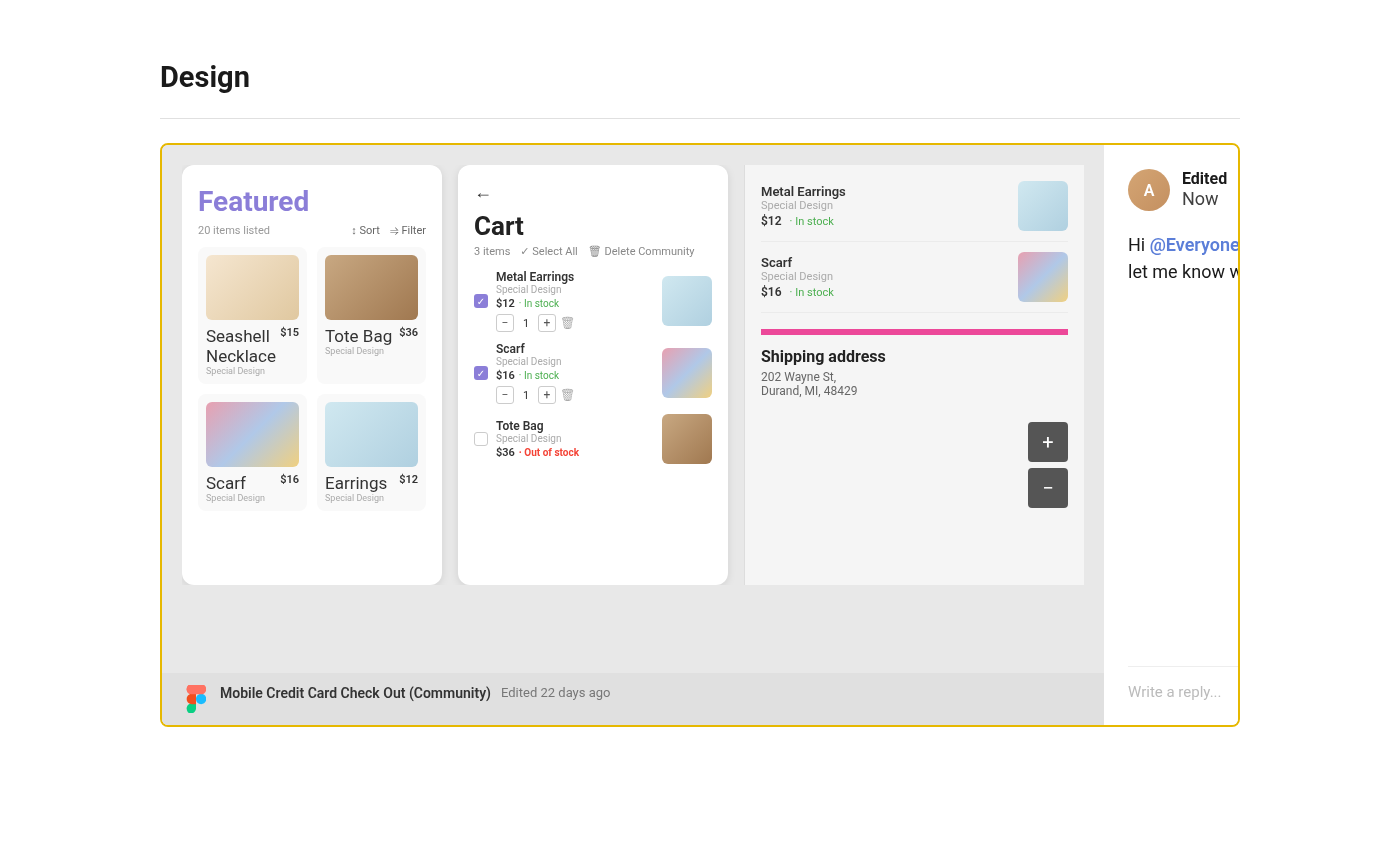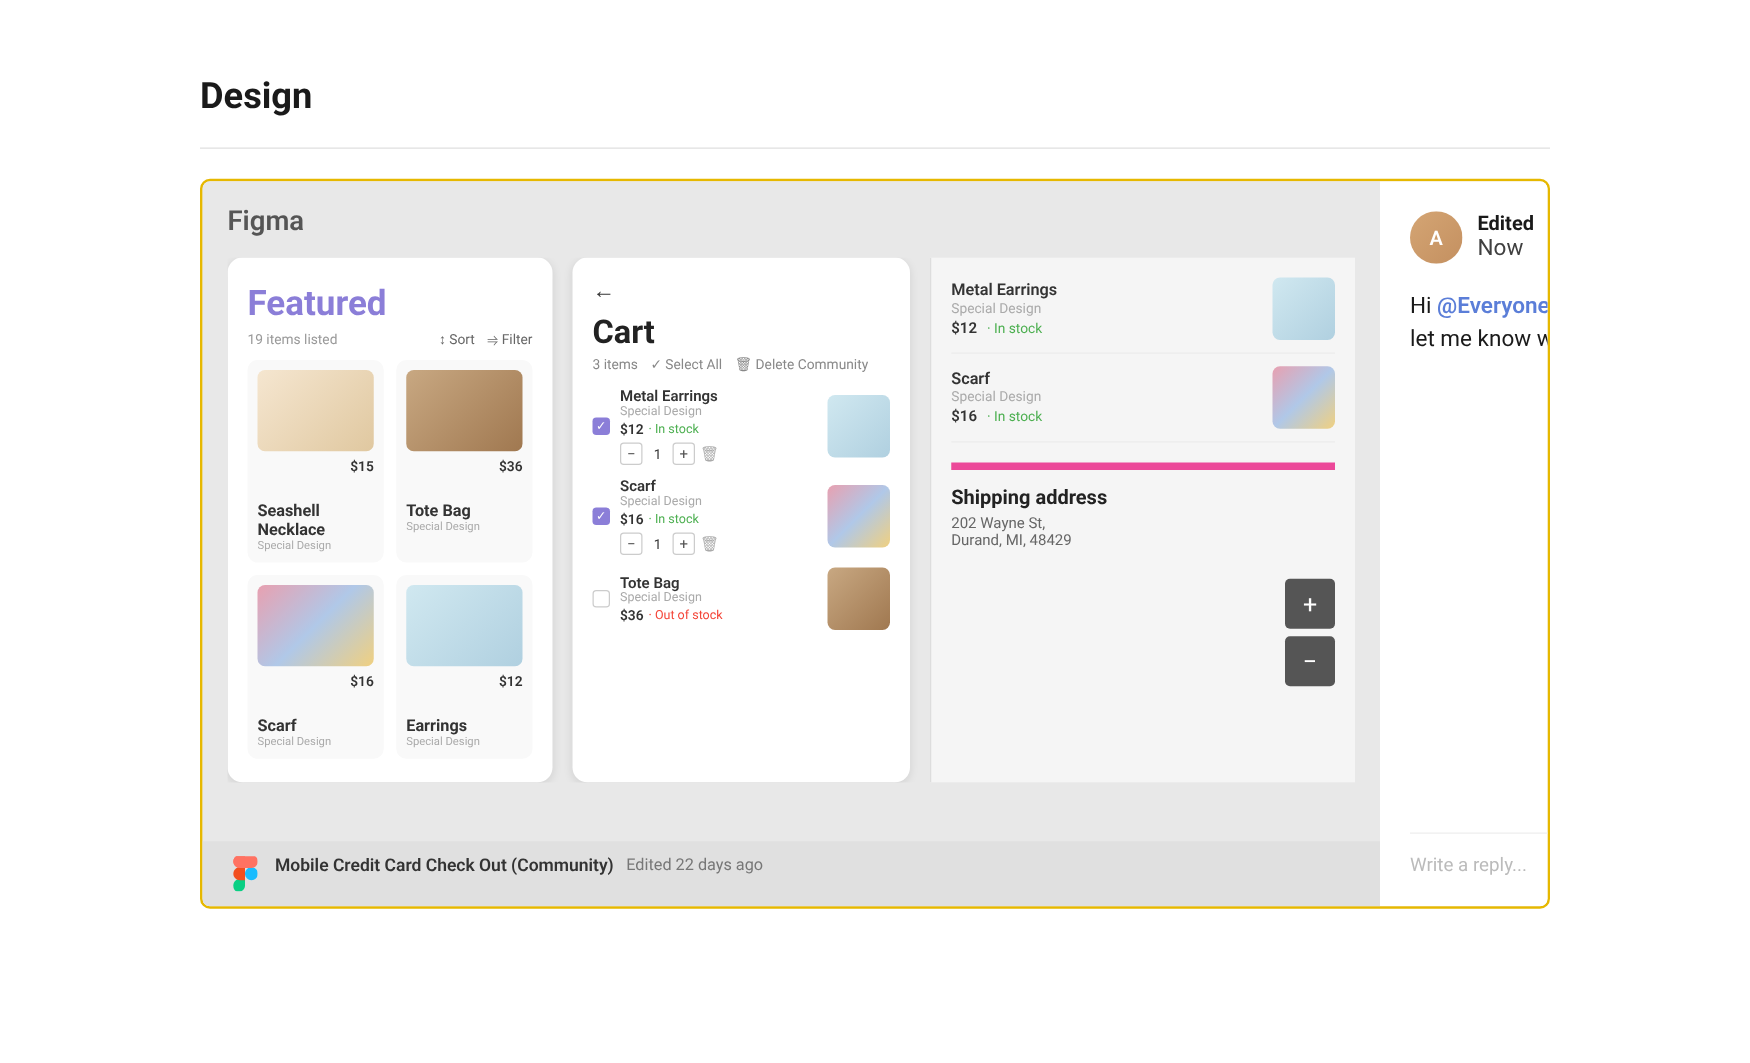--- a/index.html
+++ b/index.html
@@ -125,24 +125,23 @@
 
     .product-img-earring {
       background: linear-gradient(135deg, #d0e8f0 0%, #b0d0e0 100%);
       width: 100%;
       height: 65px;
       border-radius: 6px;
       margin-bottom: 6px;
     }
 
     .product-name {
-      font-size: 13px;
-      font-weight: 700;
-      color: #333;
-      margin-top: 35px;
+      font-size: 17px;
+      font-weight: 400;
+      color: #333;
     }
 
     .product-sub {
       font-size: 9px;
       color: #aaa;
     }
 
     .product-price {
       font-size: 11px;
       color: #333;
@@ -248,20 +247,21 @@
     }
 
     .in-stock {
       font-size: 10px;
       color: #4caf50;
     }
 
     .out-stock {
       font-size: 10px;
       color: #f44336;
+      font-weight: bold;
     }
 
     .qty-control {
       display: flex;
       align-items: center;
       gap: 4px;
       margin-top: 4px;
     }
 
     .qty-btn {
@@ -513,28 +513,27 @@
 </head>
 <body>
 
 <div class="page-container">
   <h1 class="page-title">Design</h1>
   <div class="divider"></div>
 
   <div class="main-card">
 
     <div class="figma-area">
-      <div class="figma-label">Figma</div>
 
       <div class="figma-mockup">
 
         <div class="phone-screen">
           <div class="featured-title">Featured</div>
           <div class="items-listed">
-            <span>19 items listed</span>
+            <span>20 items listed</span>
             <div class="filter-sort">
               <span>↕ Sort</span>
               <span>⥤ Filter</span>
             </div>
           </div>
           <div class="product-grid">
 
             <div class="product-card">
               <div class="product-img-necklace"></div>
               <div class="product-row">

